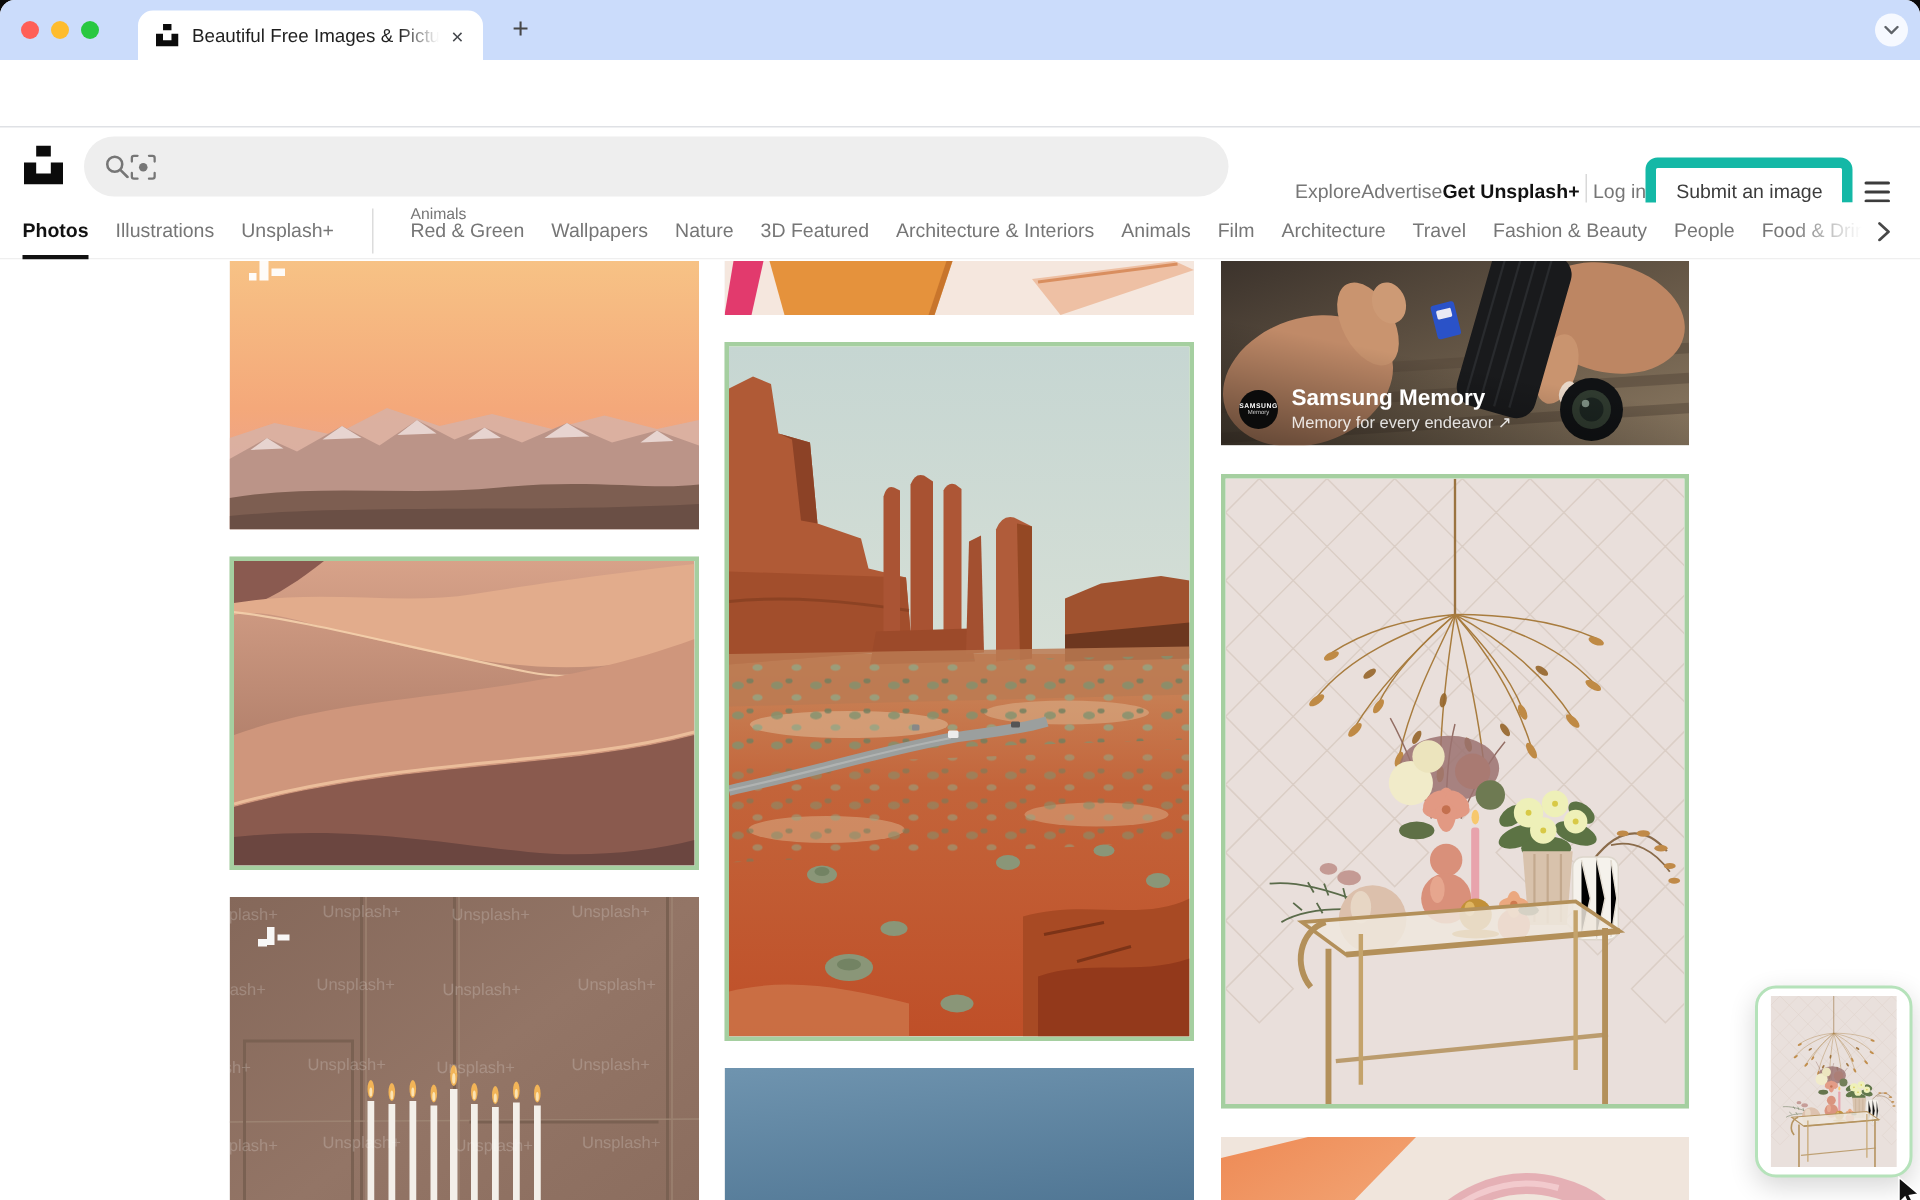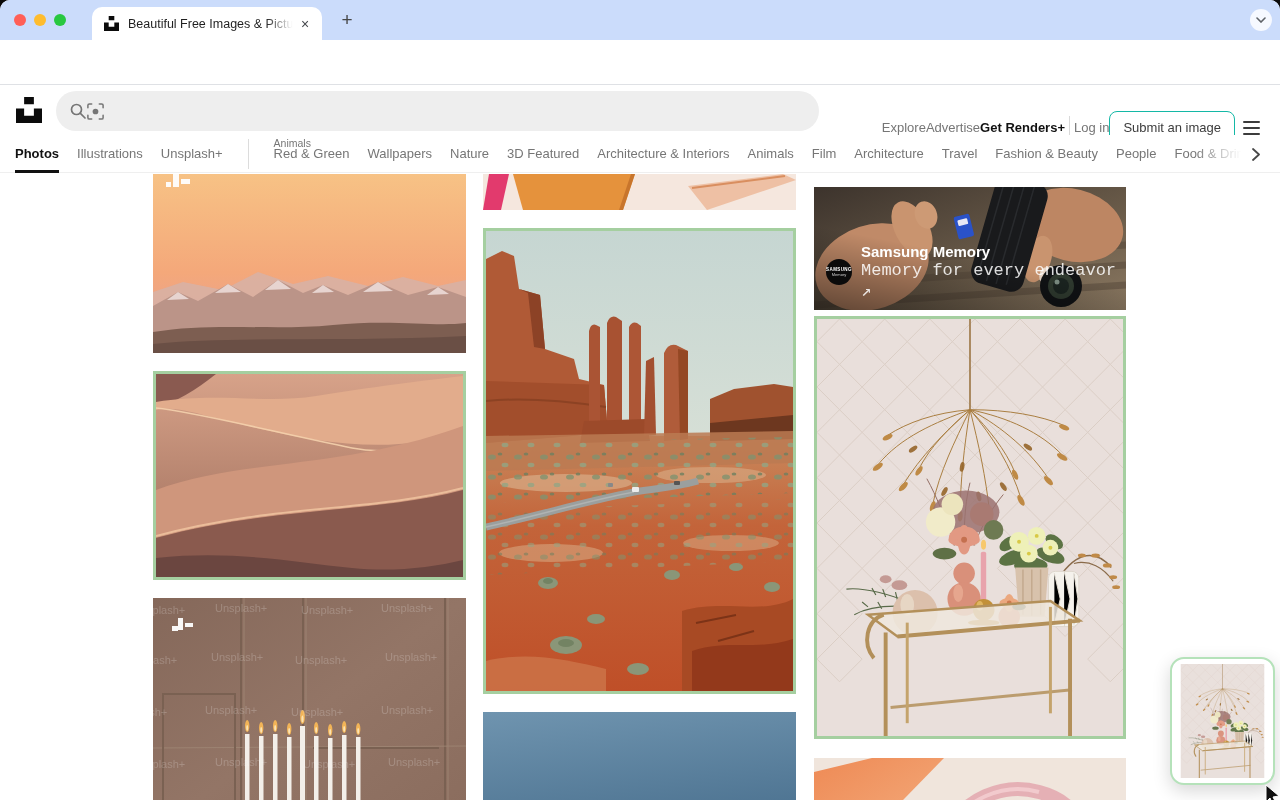--- a/index.html
+++ b/index.html
@@ -34,21 +34,21 @@
   
   .uheader { position:absolute; left:0; top:86px; width:100%; height:49px; background:#fff; }
   .ulogo { position:absolute; left:16px; top:11px; }
   .searchpill { position:absolute; left:56px; top:5px; width:763px; height:40px; background:#eee; border-radius:20px; display:flex; align-items:center; padding:0 14px; }
   .searchpill input { border:none; outline:none; background:transparent; flex:1; margin-left:10px; font-size:14px; color:#111; font-family:inherit; }
   .searchpill input::placeholder { color:#767676; }
   .hdr-right { position:absolute; right:16px; top:0; height:49px; display:flex; align-items:center; gap:0;margin-top:17px; }
   .hlink { font-size:13px; color:#767676; white-space:nowrap; cursor:pointer; }
   .hlink.strong { color:#111; font-weight:600; }
   .hsep { width:1px; height:24px; background:#d9d9d9; margin:0 4px; }
-  .submit-btn { font-size:13px; color:#3c3c3c; border:1px solid #14b8a6; border-radius:8px; padding:8px 13px; background:#fff; white-space:nowrap; font-family:inherit; }
+  .submit-btn { font-size:13px; color:#3c3c3c; border:7px solid #14b8a6; border-radius:8px; padding:8px 13px; background:#fff; white-space:nowrap; font-family:inherit; }
   .burger { display:flex; flex-direction:column; gap:4px; margin-left:4px; padding:4px; }
   .burger i { display:block; width:17px; height:2px; background:#3c3c3c; border-radius:1px; }
 
   
   .catnav { position:absolute; left:0; top:135px; width:100%; height:38px; background:#fff; border-bottom:1px solid #efefef; display:flex; align-items:center; padding-left:15px; gap:18px; }
   .cat { font-size:13px; color:#767676; white-space:nowrap; position:relative; height:100%; display:flex; align-items:center; cursor:pointer; }
   .cat.active { color:#111; font-weight:600; }
   .cat.active::after { content:""; position:absolute; left:0; right:0; bottom:-1px; height:3px; background:#111; }
   .catsep { width:1px; height:30px; background:#dcdcdc; margin:0 7px; flex:0 0 auto; }
   .cat .flabel { position:absolute; top:2px; left:0; font-size:10.5px; color:#767676; font-weight:400; }
@@ -61,21 +61,21 @@
   figure.ph svg { position:absolute; inset:0; width:100%; height:100%; display:block; }
   figure.sel { border:3px solid #a5cfa0; }
 
   .wm { position:absolute; font-size:11px; color:rgba(255,255,255,.2); white-space:nowrap; pointer-events:none; }
 
   .ad-overlay { position:absolute; left:12px; bottom:9px; display:flex; align-items:center; gap:9px; z-index:2; }
   .ad-av { width:26px; height:26px; border-radius:50%; background:#0b0b0b; display:flex; flex-direction:column; align-items:center; justify-content:center; flex:0 0 auto; }
   .ad-av b { font-size:4.5px; color:#fff; letter-spacing:.4px; line-height:1.3; font-weight:700; }
   .ad-av span { font-size:4px; color:#cfcfcf; line-height:1; }
   .ad-brand { font-size:15px; font-weight:600; color:#fff; line-height:1.2; }
-  .ad-tag { font-size:17px; color:rgba(255,255,255,.85);font-family:Liberation Mono, monospace; }
+  .ad-tag { font-size:11px; color:rgba(255,255,255,.85); }
 
   
   .thumb { position:absolute; left:1170px; top:657px; width:105px; height:128px; background:#fff; border:2px solid #b5e2ba; border-radius:14px; box-shadow:0 6px 18px rgba(0,0,0,.16); overflow:hidden; padding:5px; }
   .thumb svg { width:100%; height:100%; display:block; }
 
   .cursor { position:absolute; left:1264px; top:784px; width:20px; height:20px; }
 </style>
 </head>
 <body>
 
@@ -358,21 +358,21 @@
             <path d="M14 2h2.5A1.5 1.5 0 0 1 18 3.5V6"></path>
             <path d="M18 14v2.5a1.5 1.5 0 0 1-1.5 1.5H14"></path>
             <path d="M6 18H3.5A1.5 1.5 0 0 1 2 16.5V14"></path>
           </g>
           <circle cx="10" cy="10" r="3" fill="#767676"></circle>
         </svg>
     </div>
     <div class="hdr-right">
       <span class="hlink">Explore</span>
       <span class="hlink">Advertise</span>
-      <span class="hlink strong">Get Renders+</span>
+      <span class="hlink strong">Get Unsplash+</span>
       <span class="hsep"></span>
       <span class="hlink">Log in</span>
       <button class="submit-btn">Submit an image</button>
       <span class="burger">
           <i></i>
           <i></i>
           <i></i>
         </span>
     </div>
   </div>
@@ -634,21 +634,21 @@
         <defs>
             <linearGradient id="bsk" x1="0" y1="0" x2="0.3" y2="1">
               <stop offset="0" stop-color="#6f94af"></stop>
               <stop offset="1" stop-color="#4e7492"></stop>
             </linearGradient>
           </defs>
         <rect width="313" height="120" fill="url(#bsk)"></rect>
       </svg>
     </figure>
 
-    <figure class="ph" style="left:814px;top:14px;width:312px;height:123px">
+    <figure class="ph" style="left:814px;top:1px;width:312px;height:123px">
       <svg viewBox="0 0 312 123" preserveAspectRatio="none">
         <defs>
             <linearGradient id="adg" x1="0" y1="0" x2="1" y2="1">
               <stop offset="0" stop-color="#3c332c"></stop>
               <stop offset="0.6" stop-color="#6b5c4a"></stop>
               <stop offset="1" stop-color="#8a7861"></stop>
             </linearGradient>
           </defs>
         <rect width="312" height="123" fill="url(#adg)"></rect>
         <g stroke="#57493b" stroke-width="7" opacity="0.55">

